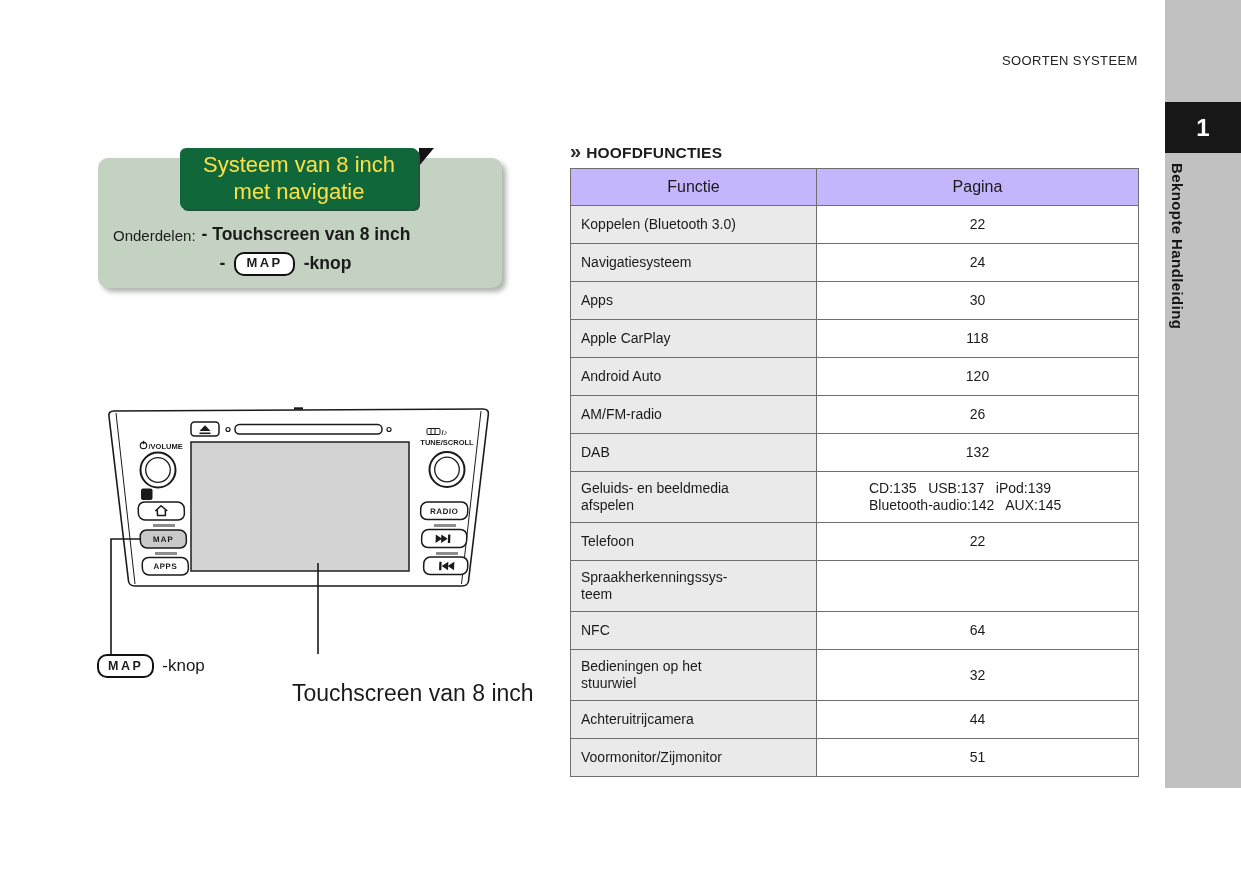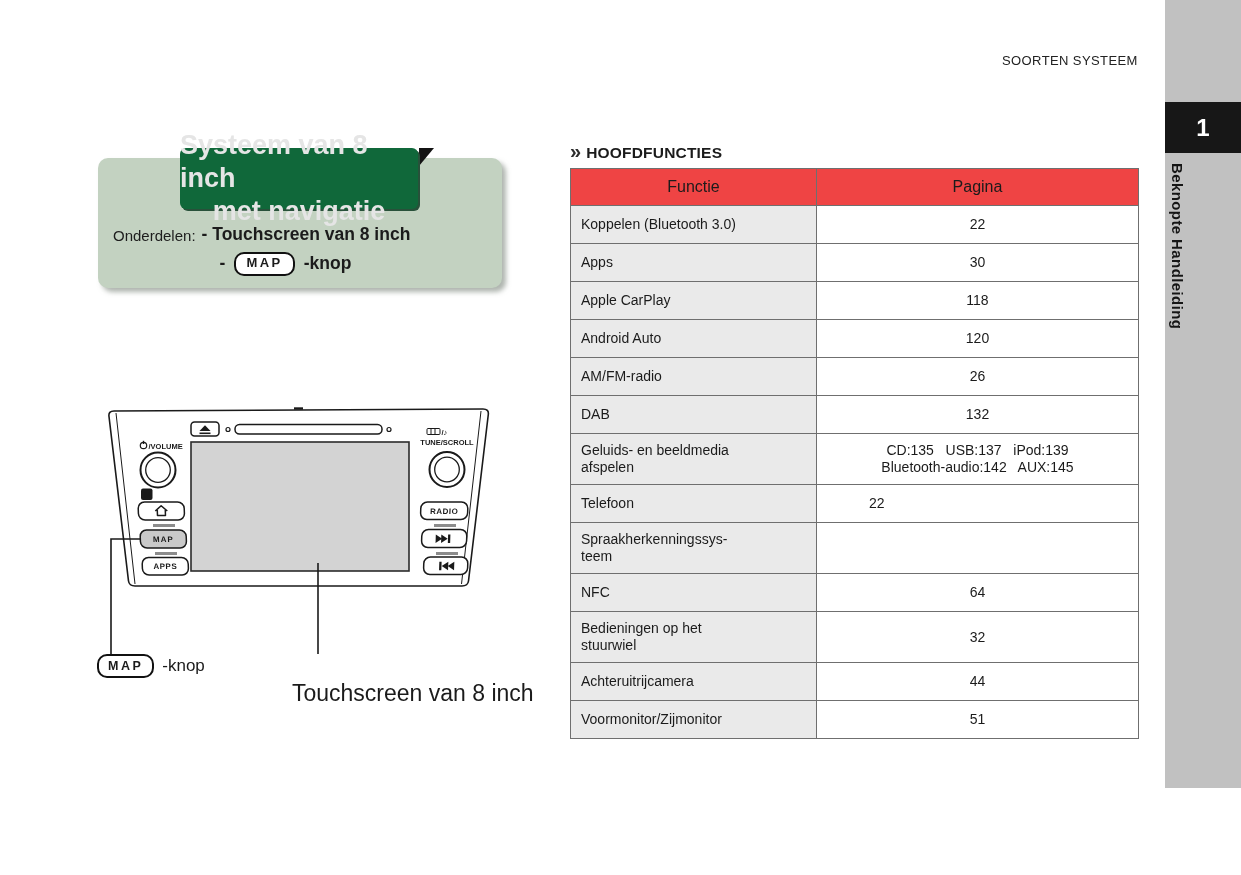--- a/index.html
+++ b/index.html
@@ -17,21 +17,21 @@
   .chapter-tab span { color:#fff; font-size:24px; font-weight:bold; }
   .chapter-title { position:absolute; left:4px; top:163px; writing-mode:vertical-rl;
                    font-size:15px; font-weight:bold; color:#151515; letter-spacing:0.4px; height:220px; }
 
   
   .info-card { position:absolute; left:98px; top:158px; width:404px; height:130px;
                background:#c3d2c1; border-radius:10px; box-shadow:4px 4px 5px rgba(110,120,110,0.55); }
   .banner { position:absolute; left:180px; top:148px; width:238px; height:61px; background:#10683a;
             border-radius:6px; box-shadow:2px 2px 0 #28513a; display:flex; flex-direction:column;
             align-items:center; justify-content:center; }
-  .banner div { color:#e5e5e5; font-size:27px; font-weight:bold; line-height:1.22; }
+  .banner div { color:#fde047; font-size:22px; font-weight:normal; line-height:1.22; }
   .fold { position:absolute; left:419px; top:148px; width:0; height:0;
           border-top:18px solid #131313; border-right:15px solid transparent; }
   .parts { position:absolute; left:113px; top:224px; display:flex; }
   .parts-label { font-size:15px; color:#1d1d1d; margin-top:3px; }
   .parts-items { margin-left:6px; }
   .part1 { font-size:17.5px; font-weight:bold; }
   .part2 { display:flex; align-items:center; margin-top:7px; margin-left:18px; gap:9px; font-size:17.5px; font-weight:bold; }
   .pill { display:inline-block; background:#fff; border:2px solid #111; border-radius:10px;
           padding:1px 10px 2px 10px; font-size:13px; font-weight:bold; letter-spacing:2.5px; line-height:1.3; }
 
@@ -49,21 +49,21 @@
   .section-head .marker { font-size:20px; font-weight:bold; color:#2e2e2e; margin-right:5px; }
   .section-head .title { font-size:15.5px; font-weight:bold; letter-spacing:0.2px; }
 
   
   .tbl { position:absolute; left:570px; top:168px; width:569px; border:1px solid #6f6f6f; }
   .trow { display:grid; grid-template-columns:246px 1fr; border-bottom:1px solid #6f6f6f; }
   .trow:last-child { border-bottom:none; }
   .cell { min-height:37px; padding:8px 10px; font-size:14px; line-height:1.22; display:flex; align-items:center; white-space:pre-wrap; }
   .c-f { background:#eaeaea; border-right:1px solid #6f6f6f; }
   .c-p { background:#ffffff; justify-content:center; text-align:center; }
-  .trow.hdr .cell { background:#ef4444; justify-content:center; text-align:center; font-size:16px; min-height:36px; }
+  .trow.hdr .cell { background:#c4b5fd; justify-content:center; text-align:center; font-size:16px; min-height:36px; }
   .trow.hdr .c-f { border-right:1px solid #6f6f6f; }
   
   .trow:nth-child(9) .c-p { justify-content:flex-start; text-align:left; padding-left:52px; }
 
   .page-number { position:absolute; left:1124px; top:808px; font-size:15px; color:#0f766e; }
 </style>
 </head>
 <body>
 
 <div class="page">
@@ -194,20 +194,24 @@
   <div class="tbl">
     <div class="trow hdr">
       <div class="cell c-f">Functie</div>
       <div class="cell c-p">Pagina</div>
     </div>
     <div class="trow">
       <div class="cell c-f">Koppelen (Bluetooth 3.0)</div>
       <div class="cell c-p">22</div>
     </div>
     <div class="trow">
+      <div class="cell c-f">Navigatiesysteem</div>
+      <div class="cell c-p">24</div>
+    </div>
+    <div class="trow">
       <div class="cell c-f">Apps</div>
       <div class="cell c-p">30</div>
     </div>
     <div class="trow">
       <div class="cell c-f">Apple CarPlay</div>
       <div class="cell c-p">118</div>
     </div>
     <div class="trow">
       <div class="cell c-f">Android Auto</div>
       <div class="cell c-p">120</div>

